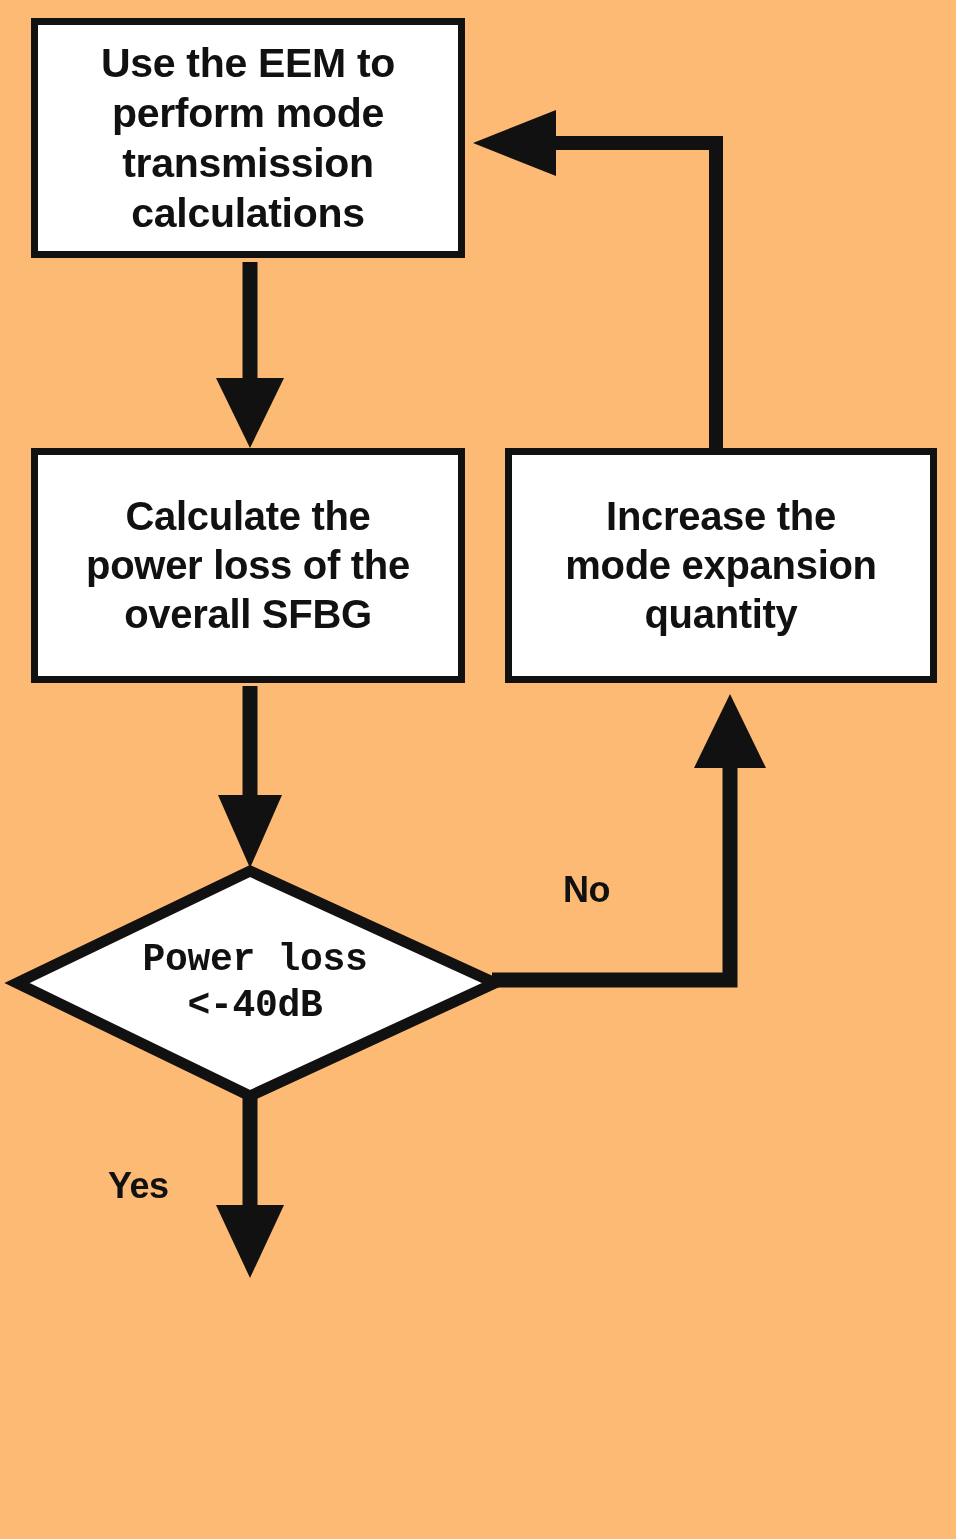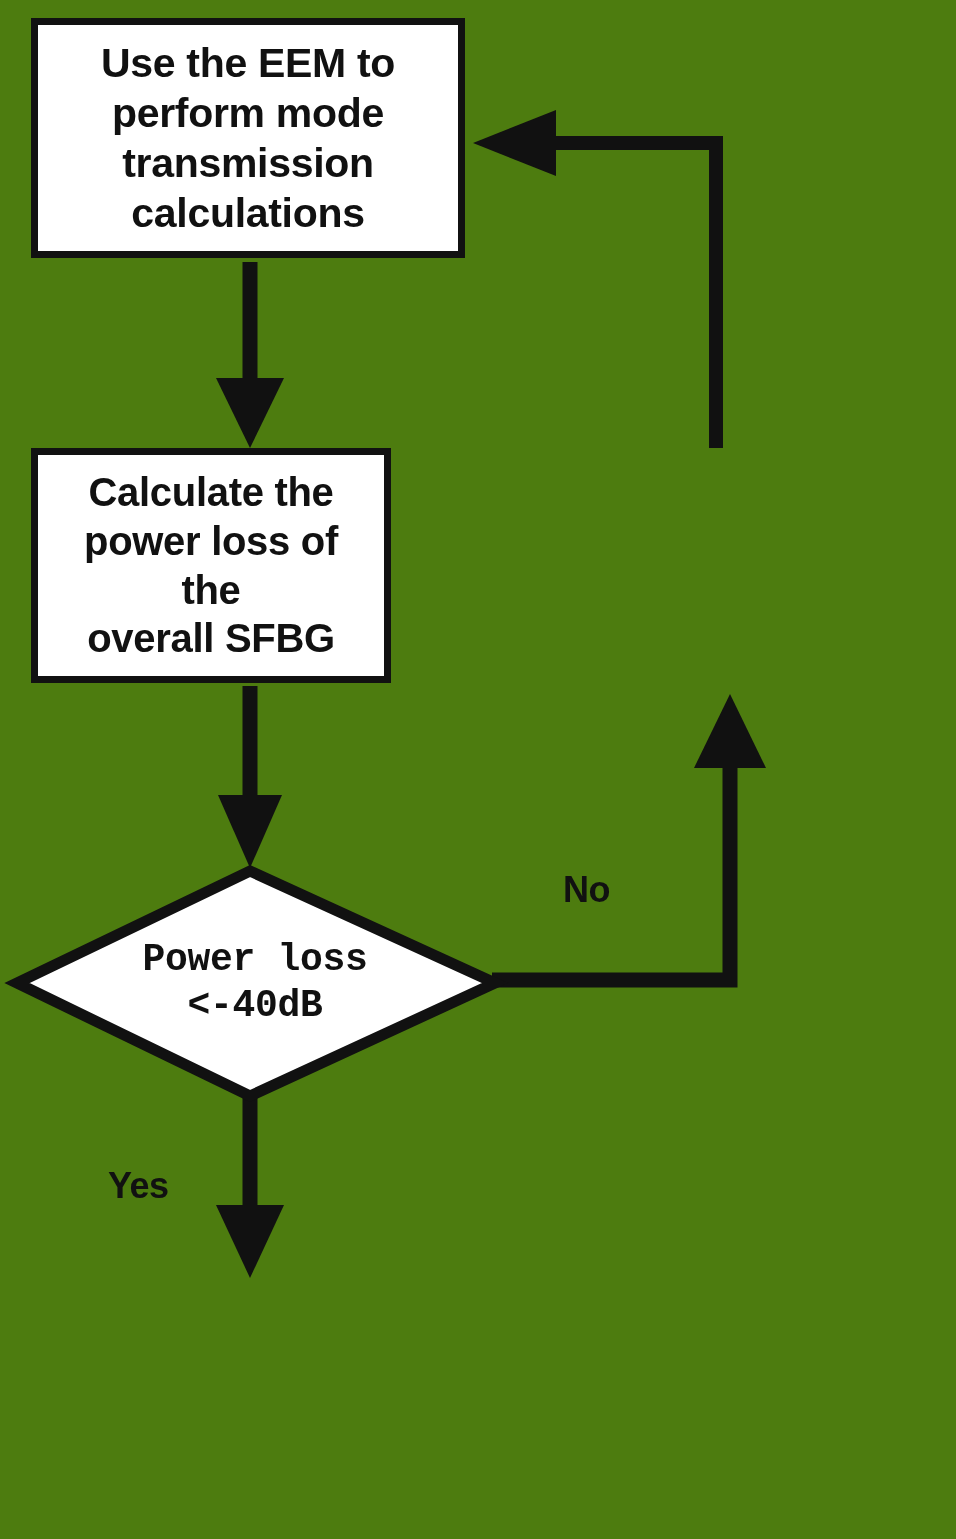--- a/index.html
+++ b/index.html
@@ -4,21 +4,21 @@
 <style>
   html, body {
     margin: 0;
     padding: 0;
     background: #ffffff;
   }
   #canvas {
     position: relative;
     width: 956px;
     height: 1539px;
-    background: #4d7c0f;
+    background: #fdba74;
     overflow: hidden;
     font-family: "Liberation Sans", sans-serif;
   }
   #flow-svg {
     position: absolute;
     left: 0;
     top: 0;
     width: 956px;
     height: 1539px;
   }
@@ -103,26 +103,31 @@
     <polygon points="250,871 495,983 250,1096 17,983" fill="#ffffff" stroke="#111111" stroke-width="11" stroke-linejoin="miter"></polygon>
   </svg>
 
   <div class="node-box" id="node-start" style="left:31px; top:18px; width:434px; height:240px;">
     <div class="node-text">Use the EEM to
 perform mode
 transmission
 calculations</div>
   </div>
 
-  <div class="node-box" id="node-calc" style="left:31px; top:448px; width:360px; height:235px;">
+  <div class="node-box" id="node-calc" style="left:31px; top:448px; width:434px; height:235px;">
     <div class="node-text">Calculate the
 power loss of the
 overall SFBG</div>
   </div>
 
+  <div class="node-box" id="node-incr" style="left:505px; top:448px; width:432px; height:235px;">
+    <div class="node-text">Increase the
+mode expansion
+quantity</div>
+  </div>
 
   <div class="decision-text" style="left:120px; top:937px; width:270px;font-family:Liberation Mono, monospace;">Power loss
 &lt;-40dB</div>
 
   <div class="edge-label" style="left:563px; top:872px;">No</div>
 
   <div class="edge-label" style="left:108px; top:1168px;">Yes</div>
 
 
 </div>

